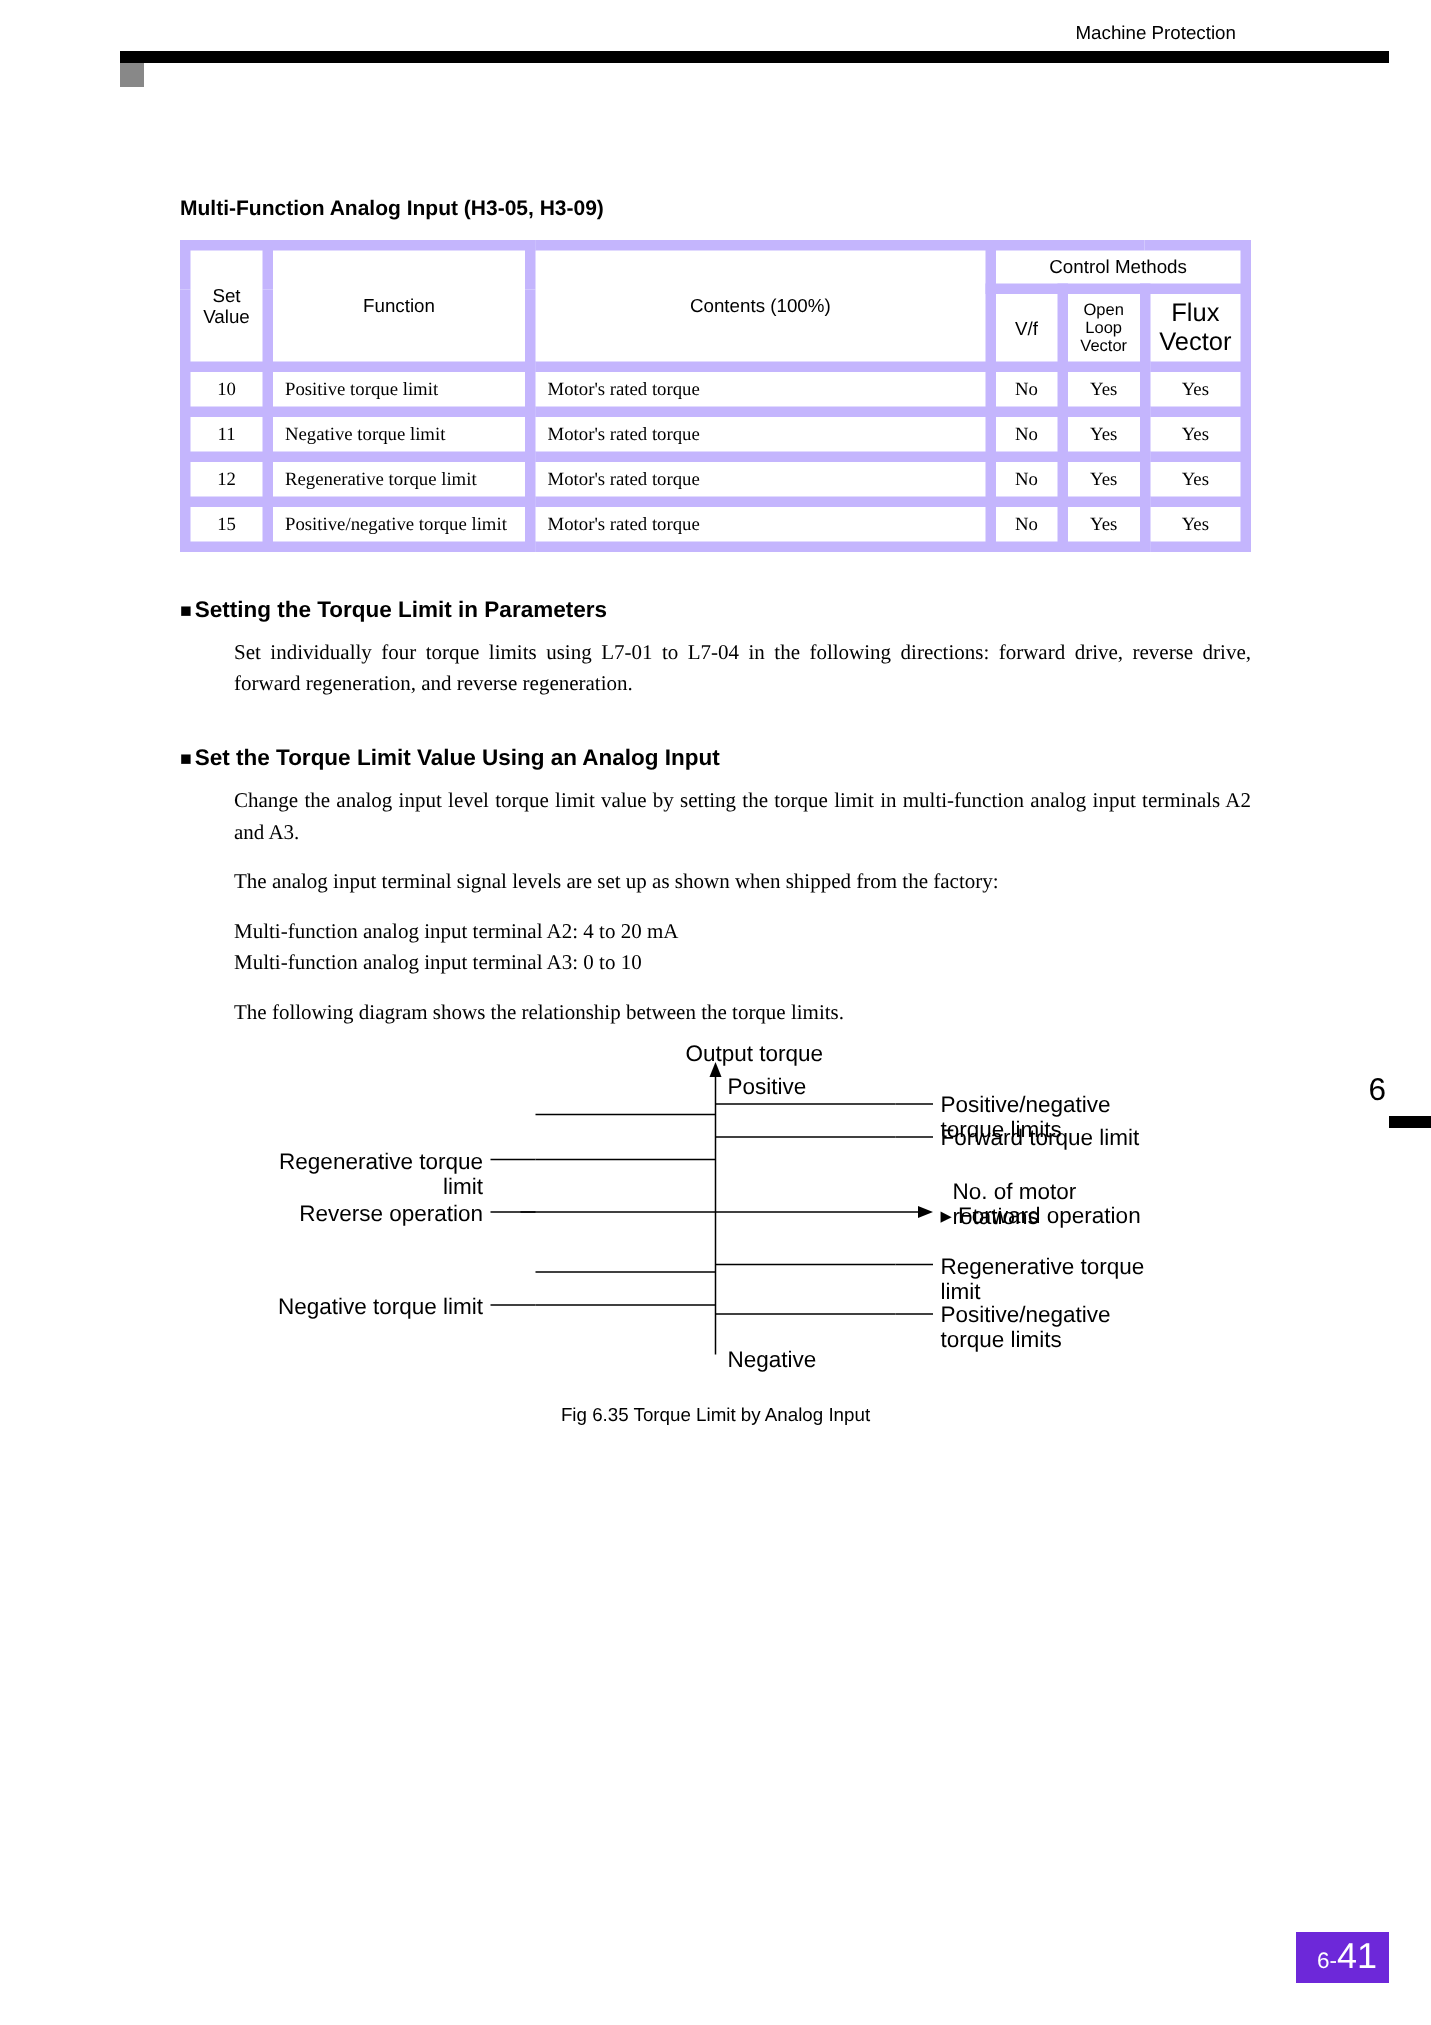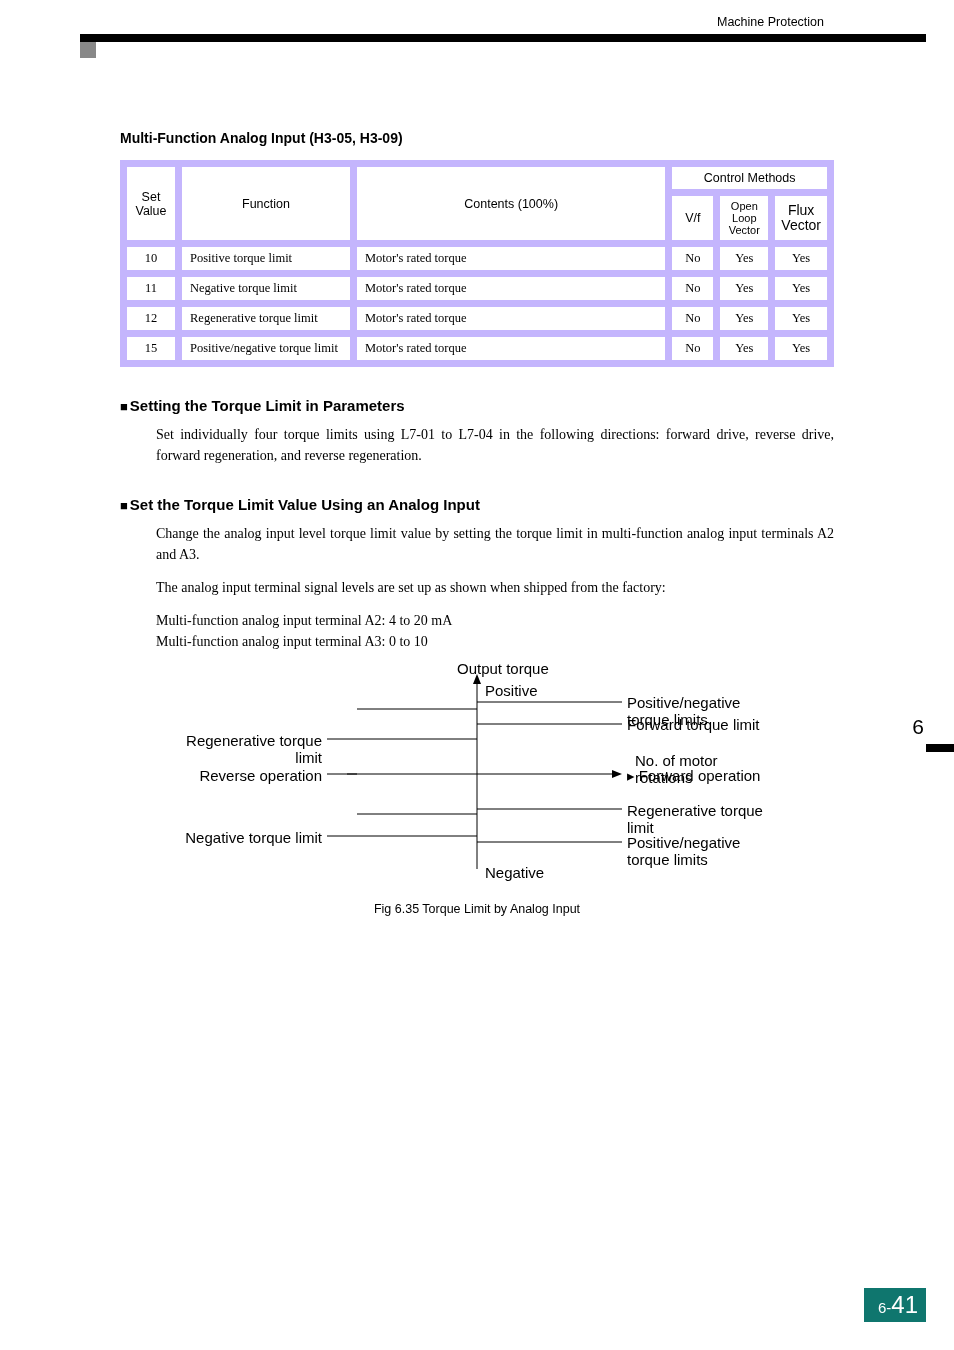--- a/index.html
+++ b/index.html
@@ -15,21 +15,21 @@
   th, td { border: 7px solid #c4b5fd; padding: 4px 6px; font-size: 12.5px; }
   th { font-family: Arial, sans-serif; font-weight: normal; text-align: center; }
   td.c { text-align: center; }
   td.l { text-align: left; padding-left: 8px; }
   .note { font-size: 11px; font-family: "Times New Roman", serif; line-height: 1.3; padding-left: 28px; text-indent: -28px; }
   .para { text-align: justify; margin: 0 0 12px 36px; line-height: 1.5; }
   .diagram { position: relative; width: 600px; height: 220px; margin: 10px auto 0; font-family: Arial, sans-serif; font-size: 15px; }
   .figcap { text-align: center; font-family: Arial, sans-serif; font-size: 12.5px; margin-top: 18px; }
   .side-num { position: absolute; right: 30px; top: 715px; font-family: Arial, sans-serif; font-size: 21px; }
   .side-bar { position: absolute; right: 0; top: 744px; width: 28px; height: 8px; background: #000; }
-  .footer { position: absolute; right: 28px; bottom: 28px; background: #0f766e; color: #fff; font-family: Arial, sans-serif; padding: 3px 8px 3px 14px; font-size: 15px; }
+  .footer { position: absolute; right: 28px; bottom: 28px; background: #6d28d9; color: #fff; font-family: Arial, sans-serif; padding: 3px 8px 3px 14px; font-size: 15px; }
   .footer .big { font-size: 24px; }
 </style>
 </head>
 <body>
 
 <div class="header-text">Machine Protection</div>
 <div class="header-bar"></div>
 <div class="header-tab"></div>
 
 <div class="content">
@@ -39,21 +39,21 @@
     <thead>
       <tr>
         <th rowspan="2" style="width:55px">Set Value</th>
         <th rowspan="2" style="width:175px">Function</th>
         <th rowspan="2">Contents (100%)</th>
         <th colspan="3">Control Methods</th>
       </tr>
       <tr>
         <th style="width:48px">V/f</th>
         <th style="width:55px;font-size:11px;line-height:1.1">Open Loop Vector</th>
-        <th style="width:50px;font-size:14px;line-height:1.1">Flux Vector</th>
+        <th style="width:50px;font-size:17px;line-height:1.1">Flux Vector</th>
       </tr>
     </thead>
     <tbody>
       <tr>
         <td class="c">10</td>
         <td class="l">Positive torque limit</td>
         <td class="l">Motor's rated torque</td>
         <td class="c">No</td>
         <td class="c">Yes</td>
         <td class="c">Yes</td>
@@ -87,20 +87,21 @@
 
 
   <div class="h2">Setting the Torque Limit in Parameters</div>
   <p class="para">Set individually four torque limits using L7-01 to L7-04 in the following directions: forward drive, reverse drive, forward regeneration, and reverse regeneration.</p>
 
   <div class="h2">Set the Torque Limit Value Using an Analog Input</div>
   <p class="para">Change the analog input level torque limit value by setting the torque limit in multi-function analog input terminals A2 and A3.</p>
   <p class="para">The analog input terminal signal levels are set up as shown when shipped from the factory:</p>
   <p class="para" style="white-space:pre-line">Multi-function analog input terminal A2: 4 to 20 mA
 Multi-function analog input terminal A3: 0 to 10</p>
+  <p class="para">The following diagram shows the relationship between the torque limits.</p>
 
   <div class="diagram">
     <svg width="600" height="220" viewBox="0 0 600 220">
 
       <line x1="300" y1="15" x2="300" y2="205" stroke="#000" stroke-width="1"></line>
       <polygon points="300,10 296,20 304,20" fill="#000"></polygon>
       <line x1="170" y1="110" x2="440" y2="110" stroke="#000" stroke-width="1"></line>
       <polygon points="445,110 435,106 435,114" fill="#000"></polygon>
 
       <line x1="300" y1="38" x2="420" y2="38" stroke="#000"></line>

